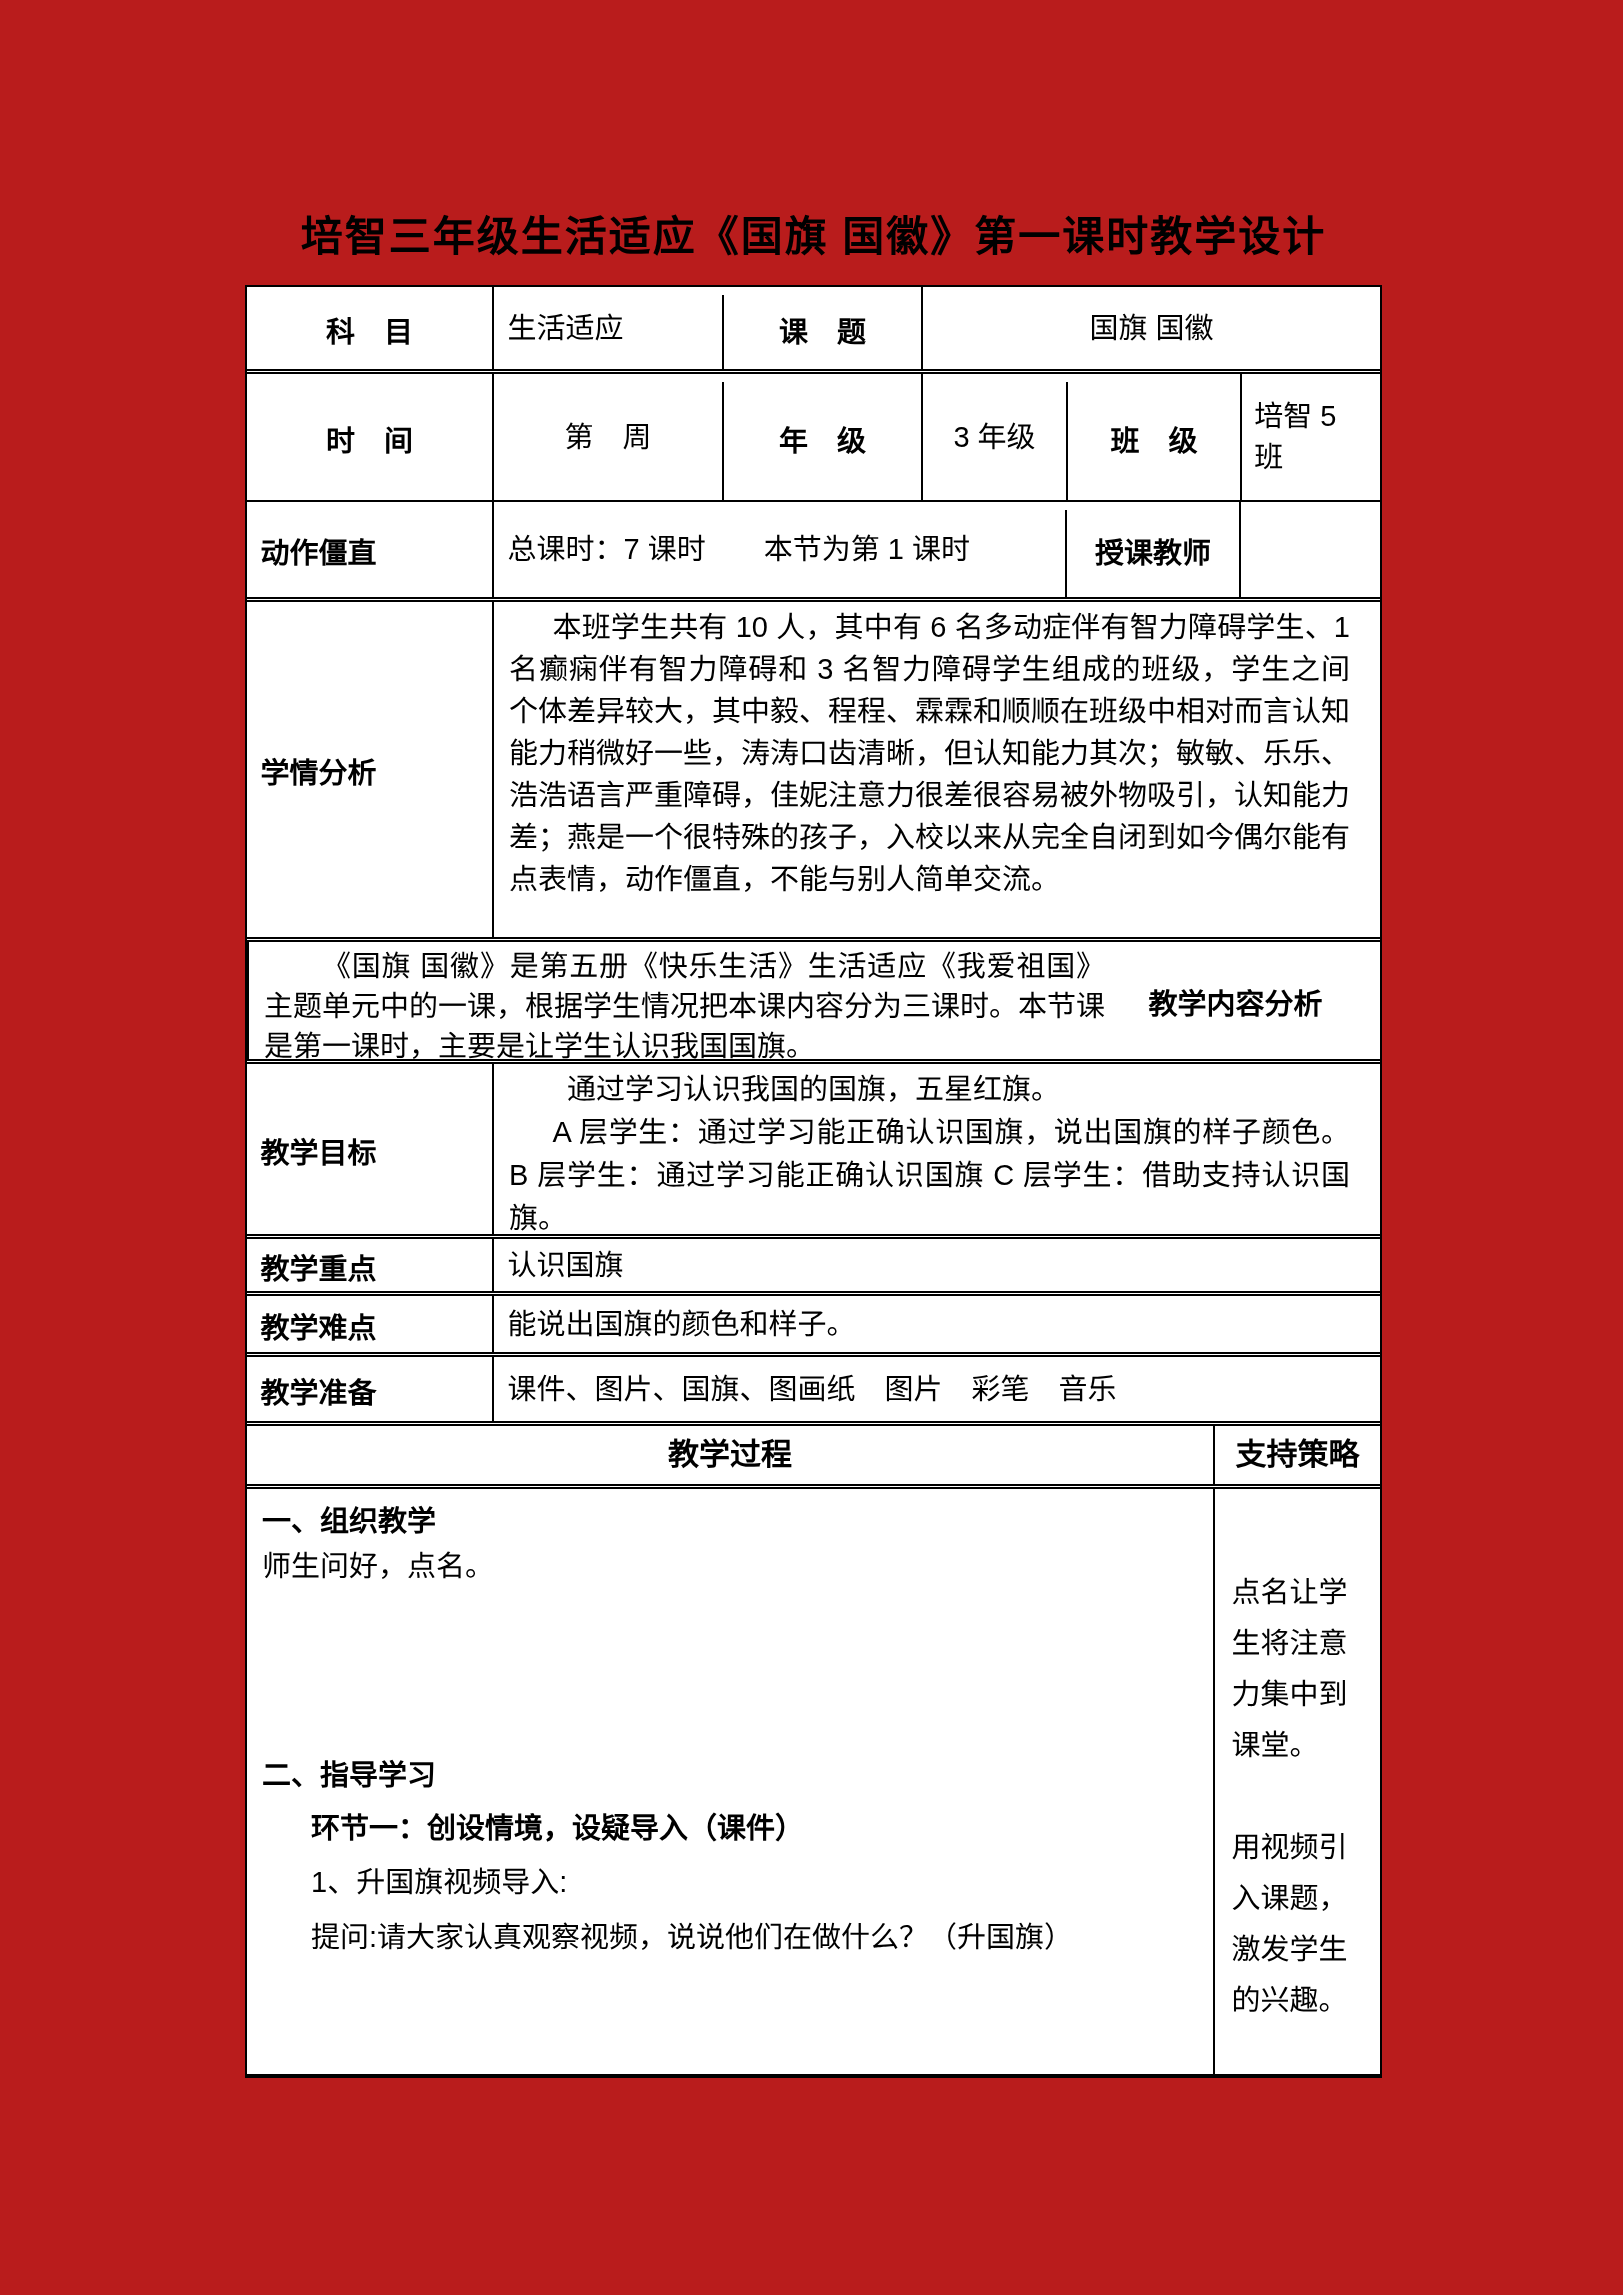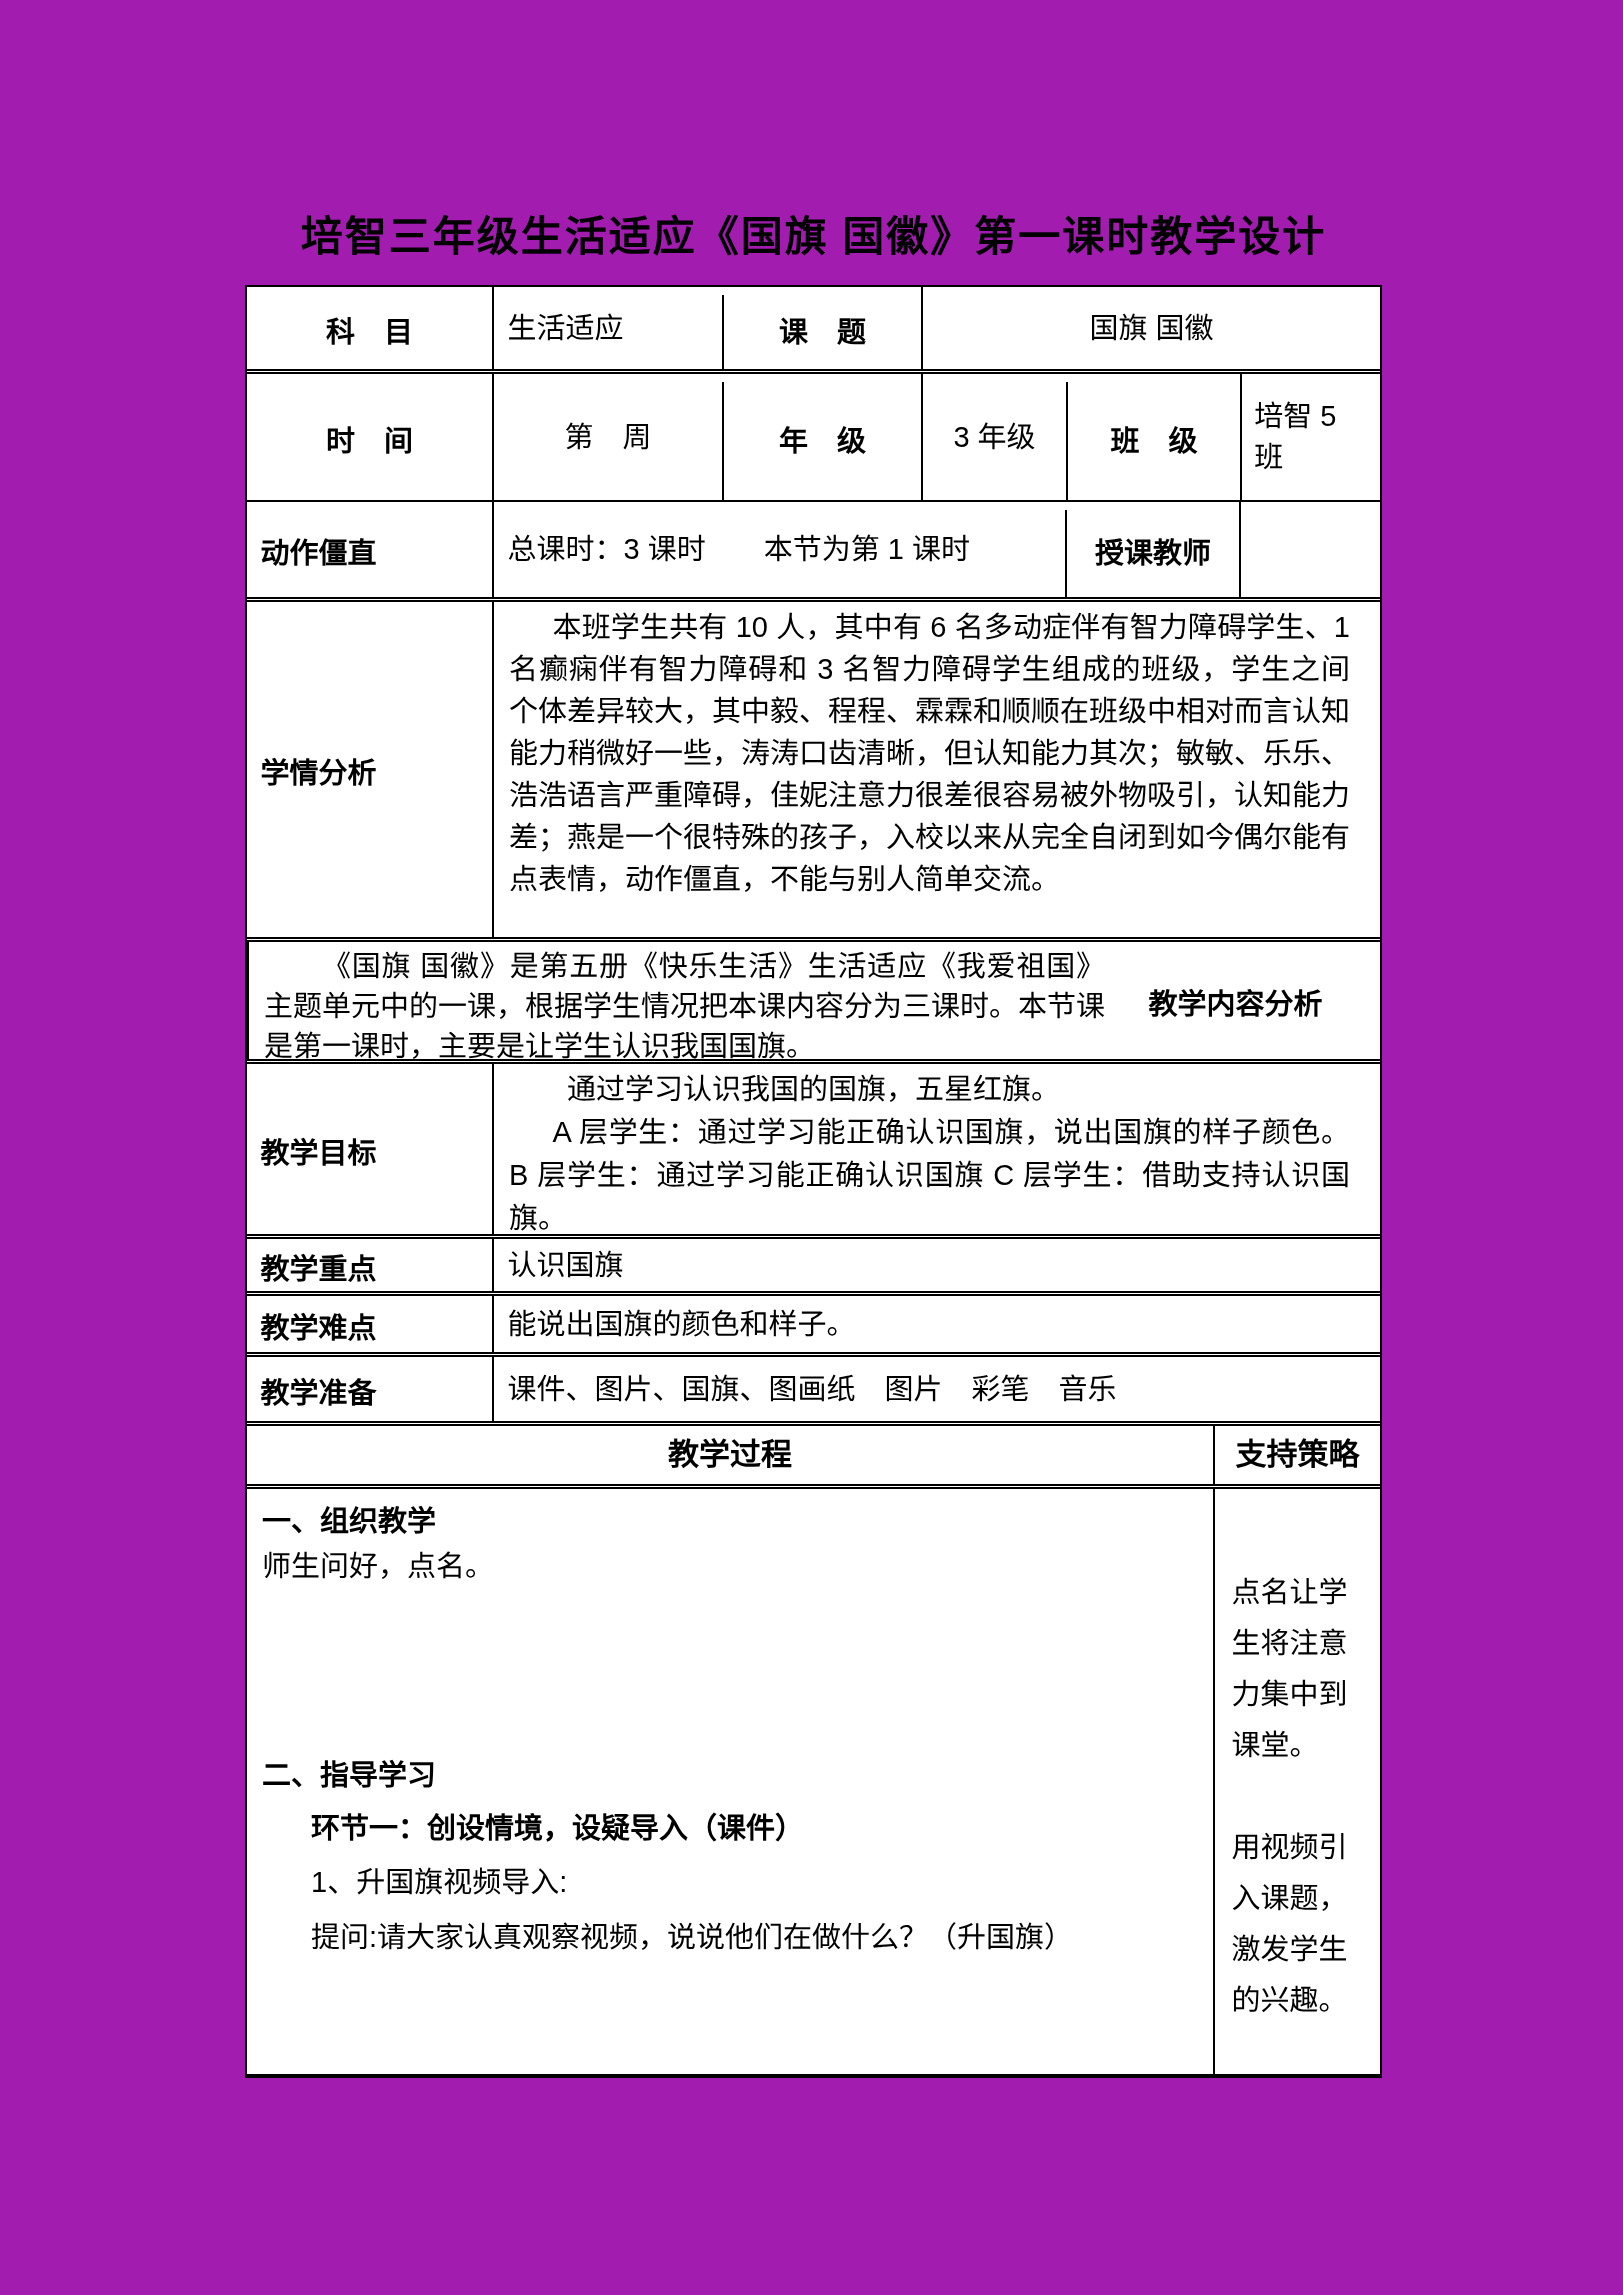--- a/index.html
+++ b/index.html
@@ -1,17 +1,17 @@
 <!DOCTYPE html>
 <html lang="zh-CN" style="font-size:11px"><head>
 <meta charset="utf-8">
 <style>
   html,body{margin:0;padding:0;background:#888;}
   .page{
-    position:relative;width:1623px;height:2295px;background:#a21caf;
+    position:relative;width:1623px;height:2295px;background:#b91c1c;
     font-family:"Liberation Sans","DejaVu Sans",sans-serif;color:#000;
     overflow:hidden;
   }
   .doc-title{
     position:absolute;left:245px;top:202px;width:1137px;
     text-align:center;font-size:42px;font-weight:bold;letter-spacing:2px;
     white-space:nowrap;
   }
   .sheet{
     position:absolute;left:245px;top:285px;width:1137px;
@@ -94,21 +94,21 @@
       <div class="cell w-c3 hcenter label">年　级</div>
       <div class="cell w-c4 hcenter">3 年级</div>
       <div class="cell w-c5 hcenter label">班　级</div>
       <div class="cell grow classcell">
         <span class="inner">培智 5 班</span>
       </div>
     </div>
 
     <div class="row r3 sep-single">
       <div class="cell first w-c1 lpad label">动作僵直</div>
-      <div class="cell w-mid lpad">总课时：3 课时　　本节为第 1 课时</div>
+      <div class="cell w-mid lpad">总课时：7 课时　　本节为第 1 课时</div>
       <div class="cell w-c5 hcenter label">授课教师</div>
       <div class="cell grow"></div>
     </div>
 
     <div class="row r4 sep-double">
       <div class="cell first w-c1 lpad label">学情分析</div>
       <div class="cell grow topalign">
         <div class="para-wrap">
           <p class="para indent15 lh62">本班学生共有 10 人，其中有 6 名多动症伴有智力障碍学生、1 名癫痫伴有智力障碍和 3 名智力障碍学生组成的班级，学生之间个体差异较大，其中毅、程程、霖霖和顺顺在班级中相对而言认知能力稍微好一些，涛涛口齿清晰，但认知能力其次；敏敏、乐乐、浩浩语言严重障碍，佳妮注意力很差很容易被外物吸引，认知能力差；燕是一个很特殊的孩子，入校以来从完全自闭到如今偶尔能有点表情，动作僵直，不能与别人简单交流。</p>
         </div>

